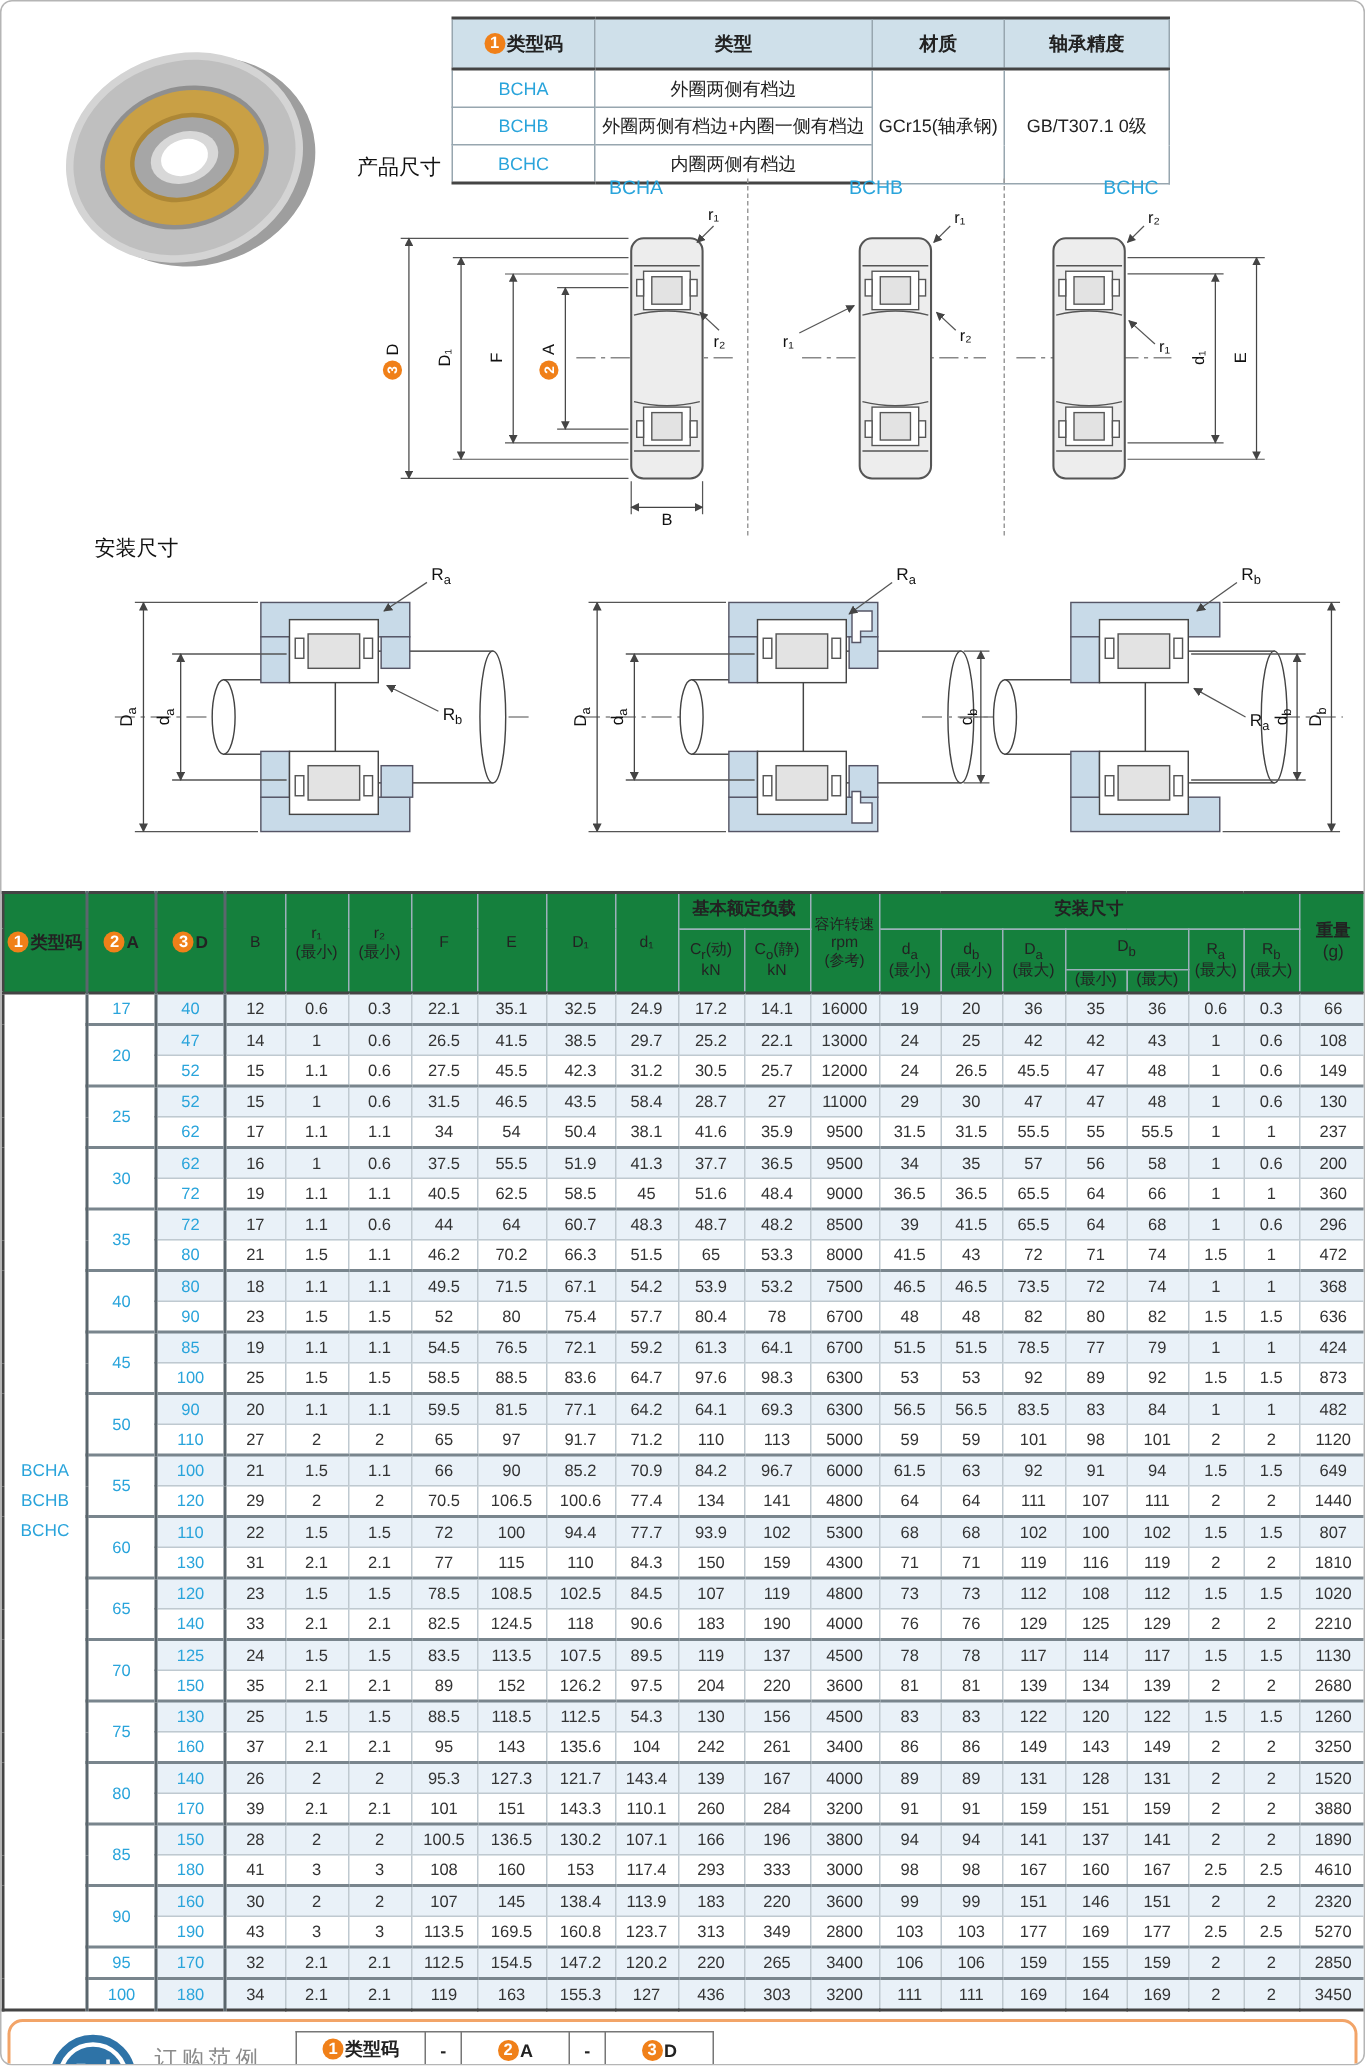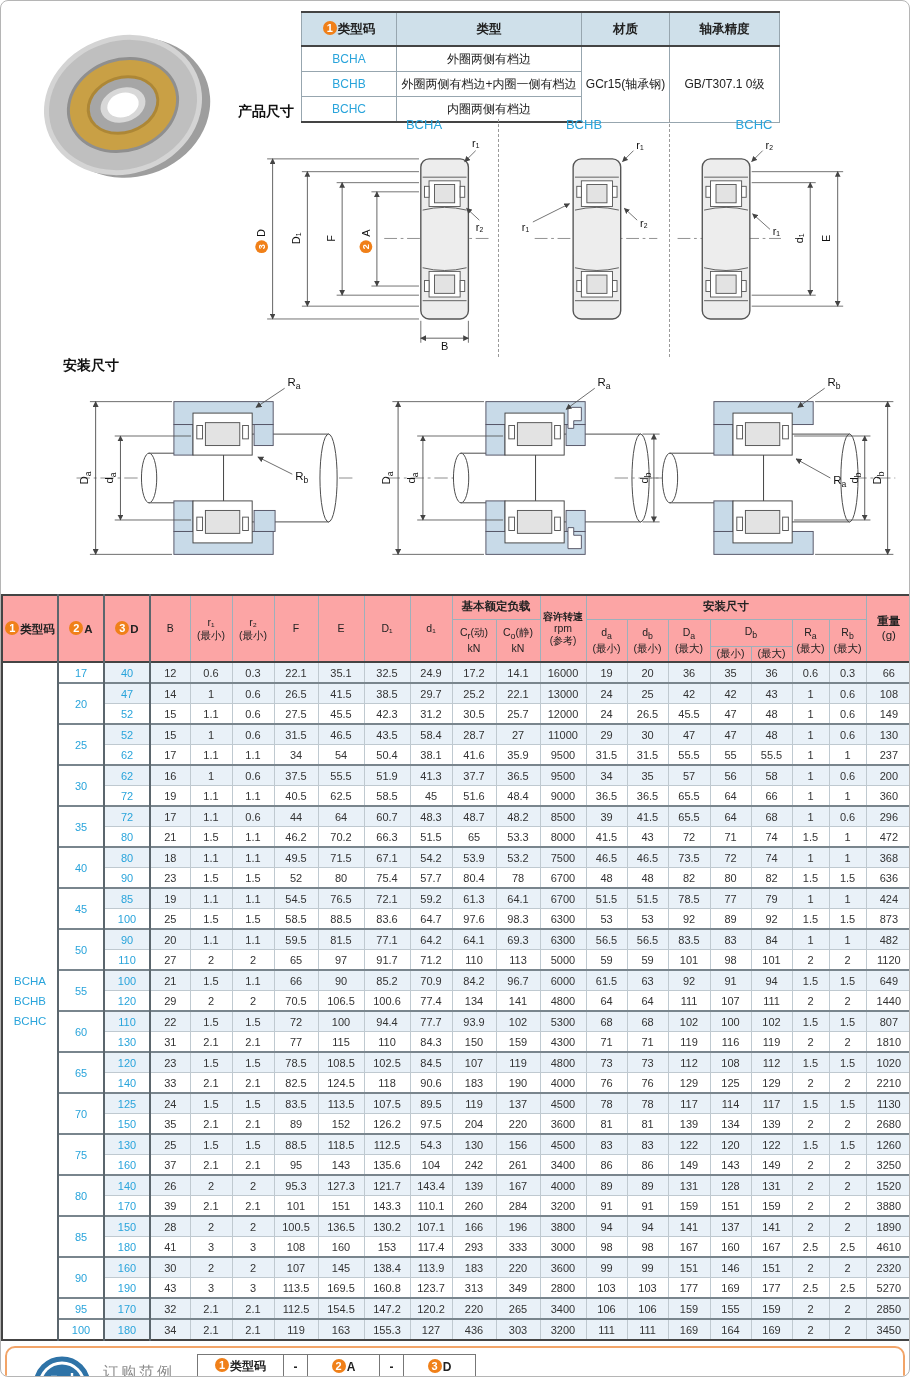--- a/index.html
+++ b/index.html
@@ -8,21 +8,21 @@
         font-family:"Liberation Sans","DejaVu Sans",sans-serif;}
   
   .top{position:relative;height:593px;}
   .photo{position:absolute;left:20px;top:16px;}
   .spec{position:absolute;left:300px;top:10px;border-collapse:collapse;table-layout:fixed;}
   .spec th{background:#cfe0ea;border:1px solid #97a6af;border-top:2px solid #444;border-bottom:2px solid #444;
            height:30px;font-size:12.5px;font-weight:bold;}
   .spec td{border:1px solid #97a6af;height:22px;font-size:12px;text-align:center;}
   .spec tr:last-child td{border-bottom:2px solid #444;}
   .blue{color:#29a4db;}
-  .heading{position:absolute;font-size:14px;font-weight:bold;color:#111;}
+  .heading{position:absolute;font-size:14px;font-weight:normal;color:#111;}
   .variant{position:absolute;width:70px;text-align:center;font-size:13px;color:#29a4db;}
   .sep{position:absolute;top:118px;height:238px;border-left:1px dashed #9a9a9a;}
   .pd,.md{position:absolute;}
   svg{font-family:"Liberation Sans","DejaVu Sans",sans-serif;}
   .ring{fill:#ededed;stroke:#555;stroke-width:1.5;}
   .roller{fill:#fff;stroke:#555;}
   .rollin{fill:#e3e3e3;stroke:#555;}
   .cage{fill:#fff;stroke:#555;}
   .ln{stroke:#555;fill:none;}
   .cl{stroke:#888;fill:none;stroke-dasharray:14 4 3 4;}
@@ -33,21 +33,21 @@
   .ss{font-size:9px;}
   .obadge{fill:#f08019;}
   .obtxt{fill:#fff;font-size:10px;font-weight:bold;text-anchor:middle;}
   .hsg{fill:#c8dae8;stroke:#556;}
   .wbox{fill:#fff;stroke:#444;}
   .shaft{fill:#fff;stroke:#444;}
   .shend{fill:#fff;stroke:#444;}
   .wcut{fill:#fff;stroke:#556;}
   
   .main{border-collapse:collapse;width:910px;table-layout:fixed;border:2px solid #444;}
-  .main th{background:#fca5a5;border:1px solid #9db0bb;font-size:10.5px;font-weight:normal;
+  .main th{background:#15803d;border:1px solid #9db0bb;font-size:10.5px;font-weight:normal;
            padding:0;line-height:1.2;text-align:center;}
   .main th.bold{font-weight:bold;font-size:11.5px;}
   .main thead tr:nth-child(1){height:24px;}
   .main thead tr:nth-child(2){height:27px;}
   .main thead tr:nth-child(3){height:16px;}
   .main td{border:1px solid #bfc9d0;font-size:11px;text-align:center;padding:0;height:19px;color:#333;}
   .main tbody tr:first-child td{border-top:2px solid #444;}
   tr.gtop td{border-top:2px solid #79858d;}
   tr.alt td{background:#e9f1f8;}
   td.codecol,tr.alt td.codecol{background:#fff;color:#29a4db;font-size:11.5px;vertical-align:middle;}
@@ -428,21 +428,21 @@
         <th rowspan="3">
             <div>r₂</div>
             <div>(最小)</div>
           </th>
         <th rowspan="3">F</th>
         <th rowspan="3">E</th>
         <th rowspan="3">D₁</th>
         <th rowspan="3">d₁</th>
         <th colspan="2" class="bold">基本额定负载</th>
         <th rowspan="3">
-            <div class="note2 bold" style="font-weight:bold">容许转速</div>
+            <div class="note2 bold" style="font-weight:normal">容许转速</div>
             <div>rpm</div>
             <div class="note2">(参考)</div>
           </th>
         <th colspan="7" class="bold">安装尺寸</th>
         <th rowspan="3" class="bold">
             <div>重量</div>
             <div style="font-weight:normal">(g)</div>
           </th>
       </tr>
       <tr>

